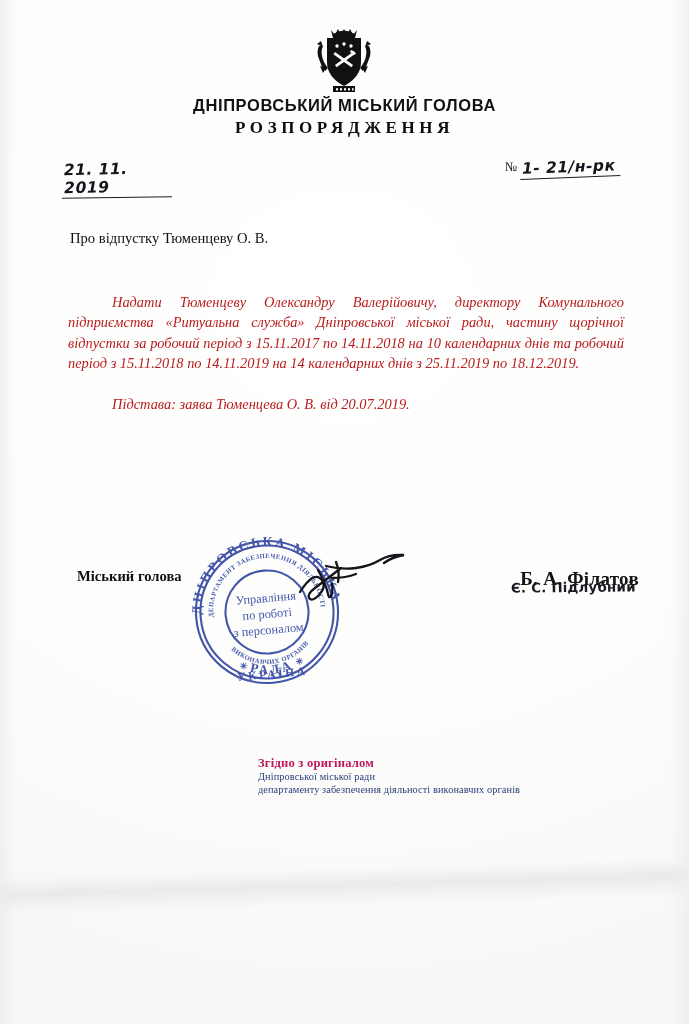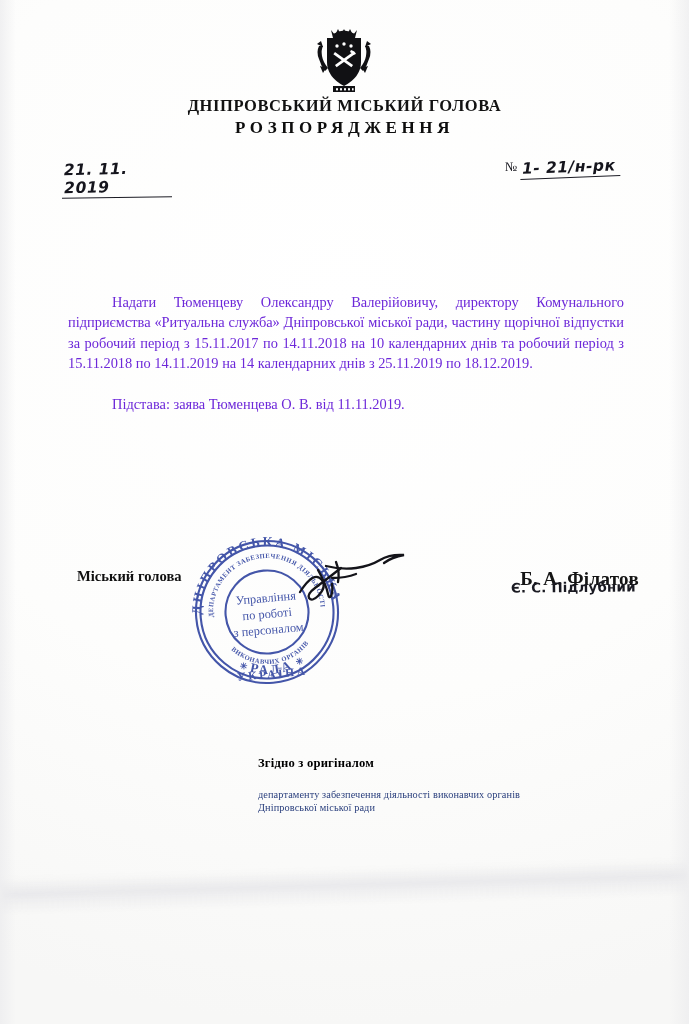--- a/index.html
+++ b/index.html
@@ -63,21 +63,21 @@
   .org-title {
     position: absolute;
     left: 0;
     top: 96px;
     width: 689px;
     text-align: center;
     font-size: 16.5px;
     font-weight: bold;
     letter-spacing: 0.6px;
     color: #121212;
-    font-family: Liberation Serif, serif;
+    font-family: Liberation Sans, sans-serif;
   }
   .doc-type {
     position: absolute;
     left: 0;
     top: 118px;
     width: 689px;
     text-align: center;
     font-size: 17px;
     font-weight: bold;
     letter-spacing: 4.6px;
@@ -146,23 +146,24 @@
     position: absolute;
     left: 68px;
     top: 292px;
     width: 556px;
   }
   .para {
     font-size: 14.4px;
     line-height: 20.4px;
     text-align: justify;
     text-indent: 44px;
-    color: #6d28d9;
+    color: #b91c1c;
     margin: 0 0 17px 0;
     hyphens: manual;
+    font-style: italic;
   }
   .para.basis {
     text-indent: 44px;
     margin-top: 20px;
   }
 
   
   .sig-row {
     position: absolute;
     left: 7px;
@@ -226,23 +227,23 @@
   
   .cert {
     position: absolute;
     left: 258px;
     top: 756px;
     width: 380px;
   }
   .cert-title {
     font-size: 12.6px;
     font-weight: bold;
-    color: #000000;
+    color: #be185d;
     letter-spacing: 0.2px;
-    margin-bottom: 18px;
+    margin-bottom: 0;
   }
   .cert-line {
     font-size: 10.3px;
     color: #2a3f7d;
     line-height: 12.6px;
     letter-spacing: 0.1px;
   }
   .cert-sign-row {
     position: relative;
     margin-top: 12px;
@@ -325,24 +326,25 @@
   <div class="date-field">
     <span class="hw hw-val">21. 11. 2019</span>
     <span class="rule"></span>
   </div>
 
   <div class="num-field">
     <span class="num-label">№</span>
     <span class="hw num-val">1- 21/н-рк</span>
   </div>
 
+  <div class="subject">Про відпустку Тюменцеву О. В.</div>
 
   <div class="body-block">
     <p class="para">Надати Тюменцеву Олександру Валерійовичу, директору Комунального підприємства «Ритуальна служба» Дніпровської міської ради, частину щорічної відпустки за робочий період з 15.11.2017 по 14.11.2018 на 10 календарних днів та робочий період з 15.11.2018 по 14.11.2019 на 14 календарних днів з 25.11.2019 по 18.12.2019.</p>
-    <p class="para basis">Підстава: заява Тюменцева О. В. від 11.11.2019.</p>
+    <p class="para basis">Підстава: заява Тюменцева О. В. від 20.07.2019.</p>
   </div>
 
   <div class="sig-row">
     <div class="sig-role">Міський голова</div>
     <div class="sig-name-printed">Б. А. Філатов</div>
     <div class="sig-name-hand">Є. С. Підлубний</div>
   </div>
 
   <div class="stamp">
     <svg width="168" height="168" viewBox="0 0 168 168">
@@ -389,21 +391,21 @@
         <path d="M22 30 q8 14 10 24 q1 5 3 2 q2-4 1-12"></path>
         <path d="M30 26 q16 4 30 2 q14-2 24-8 q10-6 24-5 q-12 2-20 8"></path>
         <path d="M36 38 q14 0 24-4"></path>
         <path d="M40 22 q4 10 2 20"></path>
       </g>
     </svg>
   </div>
 
   <div class="cert">
     <div class="cert-title">Згідно з оригіналом</div>
+    <div class="cert-line">Дніпровської міської ради</div>
     <div class="cert-line">департаменту забезпечення діяльності виконавчих органів</div>
-    <div class="cert-line">Дніпровської міської ради</div>
   </div>
 
   <div class="scan-shadow-bottom"></div>
   <div class="scan-shadow-left"></div>
   <div class="scan-shadow-right"></div>
 
 </div>
 
 </body></html>

